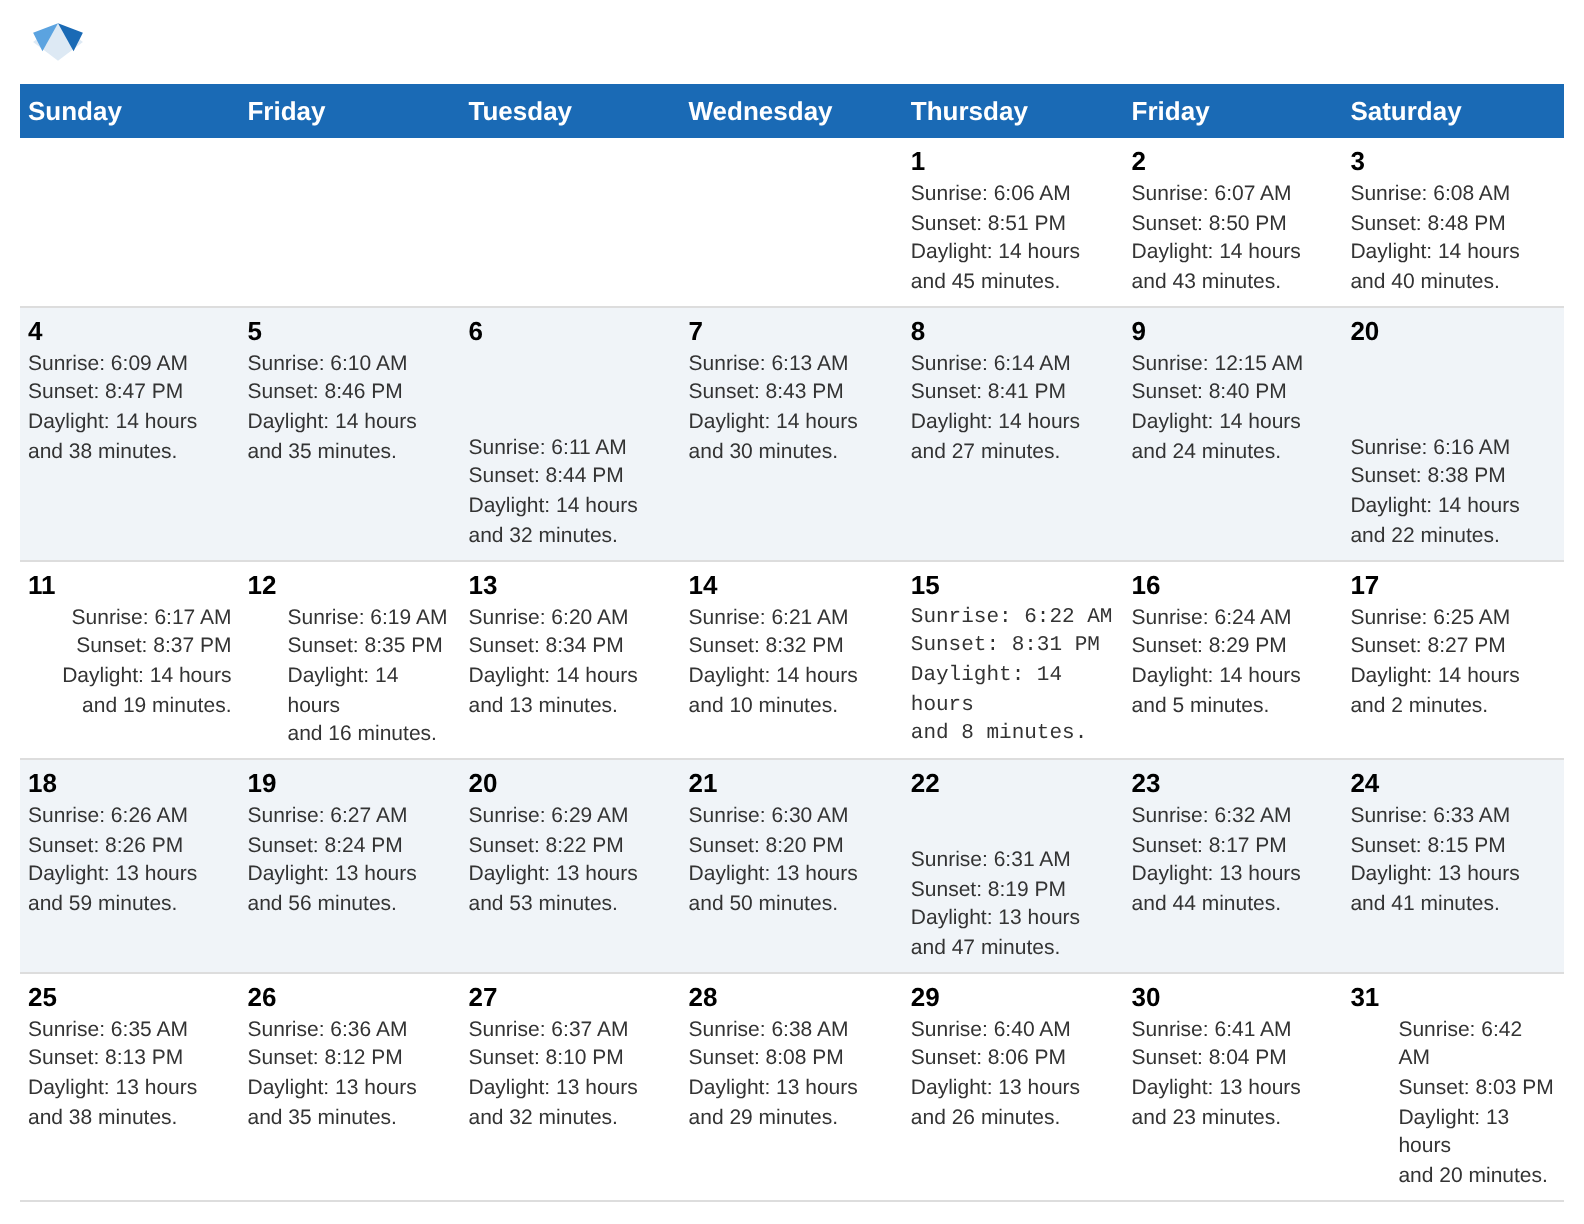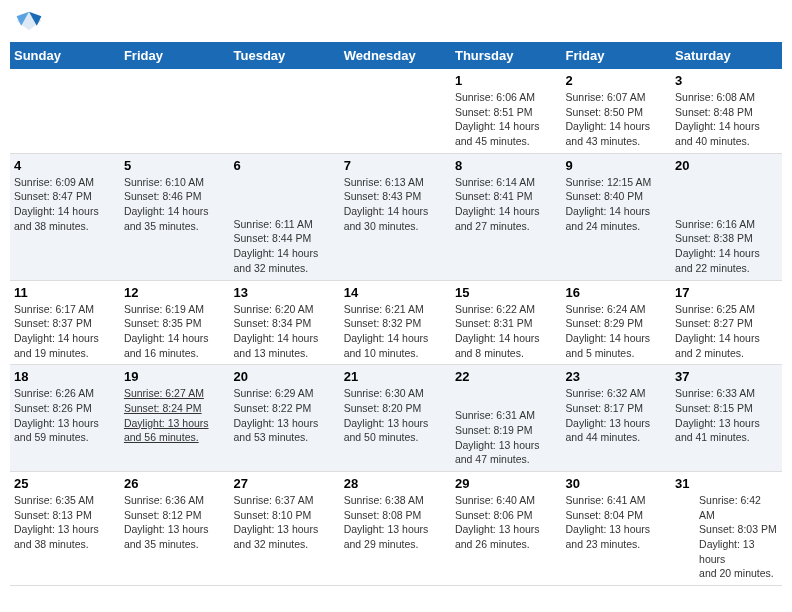--- a/index.html
+++ b/index.html
@@ -192,49 +192,49 @@
           <span class="day-number">20</span>
           <div class="day-info" style="white-space: pre-line; margin-top: 44px;">Sunrise: 6:16 AM
 Sunset: 8:38 PM
 Daylight: 14 hours
 and 22 minutes.</div>
         </td>
       </tr>
       <tr>
         <td>
           <span class="day-number">11</span>
-          <div class="day-info" style="white-space: pre-line;">Sunrise: 6:17 AM
+          <div class="day-info" style="white-space: pre-line; text-align: right;">Sunrise: 6:17 AM
 Sunset: 8:37 PM
 Daylight: 14 hours
 and 19 minutes.</div>
         </td>
         <td>
           <span class="day-number">12</span>
-          <div class="day-info" style="white-space: pre-line;">Sunrise: 6:19 AM
+          <div class="day-info" style="white-space: pre-line; margin-left: 20px;">Sunrise: 6:19 AM
 Sunset: 8:35 PM
 Daylight: 14 hours
 and 16 minutes.</div>
         </td>
         <td>
           <span class="day-number">13</span>
           <div class="day-info" style="white-space: pre-line;">Sunrise: 6:20 AM
 Sunset: 8:34 PM
 Daylight: 14 hours
 and 13 minutes.</div>
         </td>
         <td>
           <span class="day-number">14</span>
           <div class="day-info" style="white-space: pre-line;">Sunrise: 6:21 AM
 Sunset: 8:32 PM
 Daylight: 14 hours
 and 10 minutes.</div>
         </td>
         <td>
           <span class="day-number">15</span>
-          <div class="day-info" style="white-space: pre-line;">Sunrise: 6:22 AM
+          <div class="day-info" style="white-space: pre-line; font-family: Liberation Mono, monospace;">Sunrise: 6:22 AM
 Sunset: 8:31 PM
 Daylight: 14 hours
 and 8 minutes.</div>
         </td>
         <td>
           <span class="day-number">16</span>
           <div class="day-info" style="white-space: pre-line;">Sunrise: 6:24 AM
 Sunset: 8:29 PM
 Daylight: 14 hours
 and 5 minutes.</div>
@@ -250,21 +250,21 @@
       <tr>
         <td>
           <span class="day-number">18</span>
           <div class="day-info" style="white-space: pre-line;">Sunrise: 6:26 AM
 Sunset: 8:26 PM
 Daylight: 13 hours
 and 59 minutes.</div>
         </td>
         <td>
           <span class="day-number">19</span>
-          <div class="day-info" style="white-space: pre-line; text-decoration: underline;">Sunrise: 6:27 AM
+          <div class="day-info" style="white-space: pre-line;">Sunrise: 6:27 AM
 Sunset: 8:24 PM
 Daylight: 13 hours
 and 56 minutes.</div>
         </td>
         <td>
           <span class="day-number">20</span>
           <div class="day-info" style="white-space: pre-line;">Sunrise: 6:29 AM
 Sunset: 8:22 PM
 Daylight: 13 hours
 and 53 minutes.</div>
@@ -284,21 +284,21 @@
 and 47 minutes.</div>
         </td>
         <td>
           <span class="day-number">23</span>
           <div class="day-info" style="white-space: pre-line;">Sunrise: 6:32 AM
 Sunset: 8:17 PM
 Daylight: 13 hours
 and 44 minutes.</div>
         </td>
         <td>
-          <span class="day-number">37</span>
+          <span class="day-number">24</span>
           <div class="day-info" style="white-space: pre-line;">Sunrise: 6:33 AM
 Sunset: 8:15 PM
 Daylight: 13 hours
 and 41 minutes.</div>
         </td>
       </tr>
       <tr>
         <td>
           <span class="day-number">25</span>
           <div class="day-info" style="white-space: pre-line;">Sunrise: 6:35 AM

